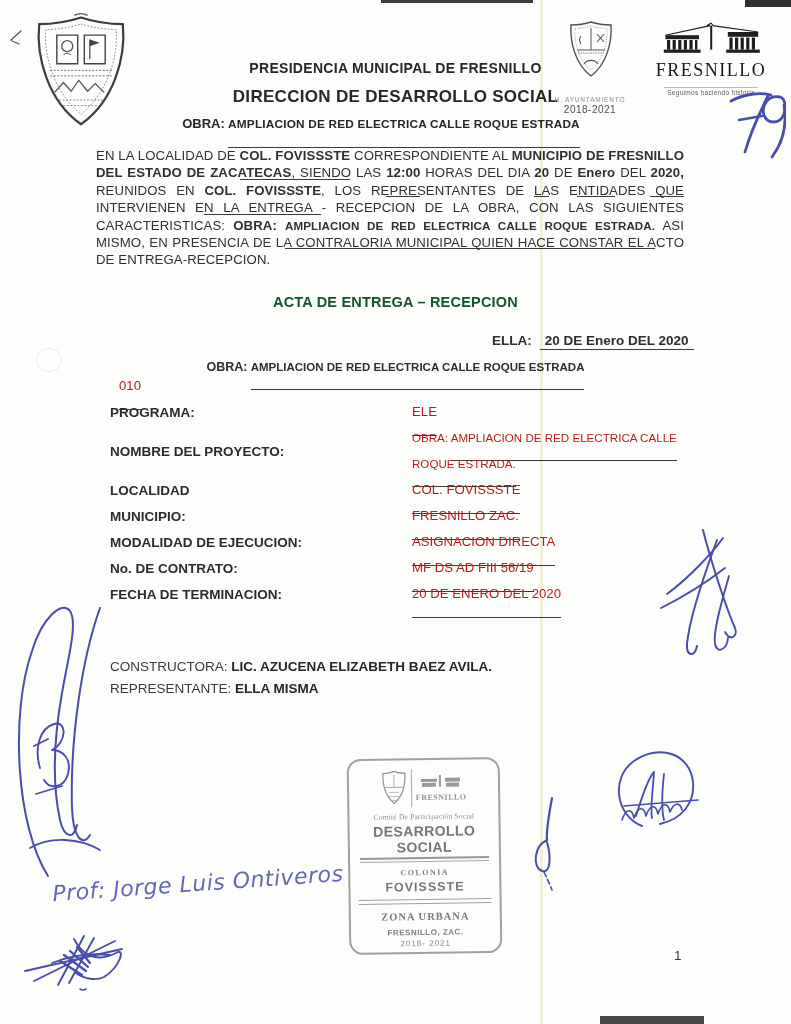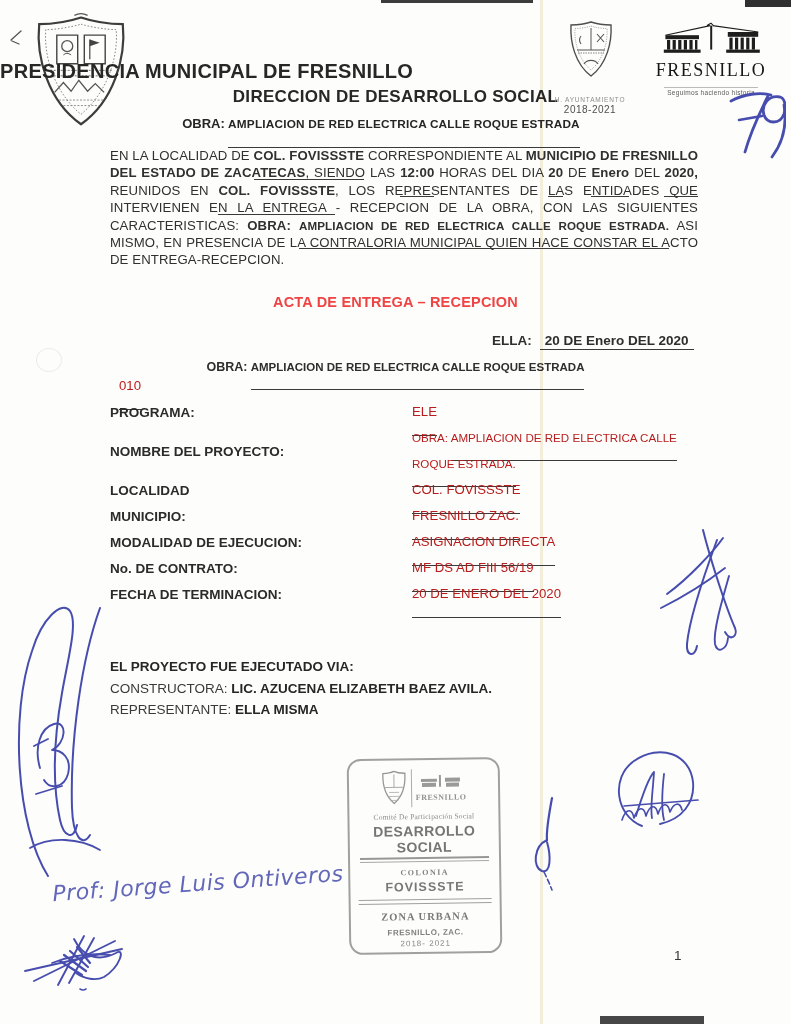--- a/index.html
+++ b/index.html
@@ -12,34 +12,34 @@
   .b{font-weight:bold;}
   .u{border-bottom:1.5px solid #3a3a3a;padding-bottom:16px;}
   .sm{font-size:11.6px;}
   
   .fold-line{left:540px;top:0;width:3px;height:1024px;background:#f1ebd4;opacity:.85;}
   .bar-top-1{left:381px;top:0;width:152px;height:3px;background:#3c3c3c;}
   .bar-top-2{left:745px;top:0;width:46px;height:7px;background:#303030;}
   .bar-bottom{left:600px;top:1016px;width:104px;height:8px;background:#474747;}
   .circle-artifact{left:36px;top:348px;width:24px;height:22px;border:1.5px solid #ececea;border-radius:50%;}
   
-  .title-1{left:0;top:60px;width:791px;font-weight:bold;font-size:20px;letter-spacing:.3px;color:#272727;}
+  .title-1{left:0;top:60px;width:791px;text-align:center;font-weight:bold;font-size:14px;letter-spacing:.3px;color:#272727;}
   .title-2{left:0;top:87px;width:791px;text-align:center;font-weight:bold;font-size:17px;letter-spacing:.3px;color:#272727;}
   .obra-head{left:0;top:116px;width:762px;text-align:center;font-size:12px;color:#262626;}
   .obra-head .lbl{font-weight:bold;font-size:13px;}
   .obra-head .val{font-weight:bold;font-size:11.8px;letter-spacing:.2px;}
   .ayto-cap1{left:552px;top:96px;width:76px;text-align:center;font-size:6.5px;letter-spacing:.8px;color:#8d8d8d;}
   .ayto-cap2{left:552px;top:104px;width:76px;text-align:center;font-size:10px;color:#4f4f4f;letter-spacing:.5px;}
   .fres-logo{left:655px;top:22px;width:112px;text-align:center;}
   .fres-word{font-family:"Liberation Serif",serif;font-size:18px;letter-spacing:1.5px;color:#161616;margin-top:-2px;}
   .fres-tag{font-size:6.5px;color:#5c5c5c;letter-spacing:.3px;margin-top:0px;border-top:.5px solid #bbb;display:inline-block;padding:1px 3px 0;}
   
-  .intro{left:110px;top:147px;width:588px;text-align:justify;font-size:13.2px;line-height:17.4px;letter-spacing:.1px;color:#303030;margin:0;}
-  
-  .acta-title{left:0;top:294px;width:791px;text-align:center;font-weight:bold;font-size:14.5px;letter-spacing:.2px;color:#ef4444;}
+  .intro{left:96px;top:147px;width:588px;text-align:justify;font-size:13.2px;line-height:17.4px;letter-spacing:.1px;color:#303030;margin:0;}
+  
+  .acta-title{left:0;top:294px;width:791px;text-align:center;font-weight:bold;font-size:14.5px;letter-spacing:.2px;color:#14532d;}
   .fecha-line{left:492px;top:333px;font-size:13.5px;}
   .fecha-line .val{margin-left:8px;padding:0 5px 1px;}
   .obra-2{left:0;top:360px;width:791px;text-align:center;font-size:11.5px;}
   .obra-2 .lbl{font-size:12.5px;}
   
   .fields{left:110px;top:373px;width:600px;}
   .frow{display:flex;align-items:center;min-height:26px;}
   .flabel{width:293px;font-weight:bold;font-size:13.5px;color:#2b2b2b;flex:none;}
   .fvalue{font-weight:normal;font-size:13.2px;color:#b91c1c;margin-left:9px;}
   .fline{line-height:26px;}
@@ -217,21 +217,20 @@
       </div>
       <div class="frow">
         <div class="flabel">FECHA DE TERMINACION:</div>
         <div class="fvalue">
           <div class="fline"><span class="u">20 DE ENERO DEL 2020</span></div>
         </div>
       </div>
     </div>
 
   <div class="abs executor">
-    <div class="b">EL PROYECTO FUE EJECUTADO VIA:</div>
     <div>
       <span>CONSTRUCTORA:</span>
       <span class="b">LIC. AZUCENA ELIZABETH BAEZ AVILA.</span>
     </div>
     <div>
       <span>REPRESENTANTE:</span>
       <span class="b">ELLA MISMA</span>
     </div>
   </div>
 

